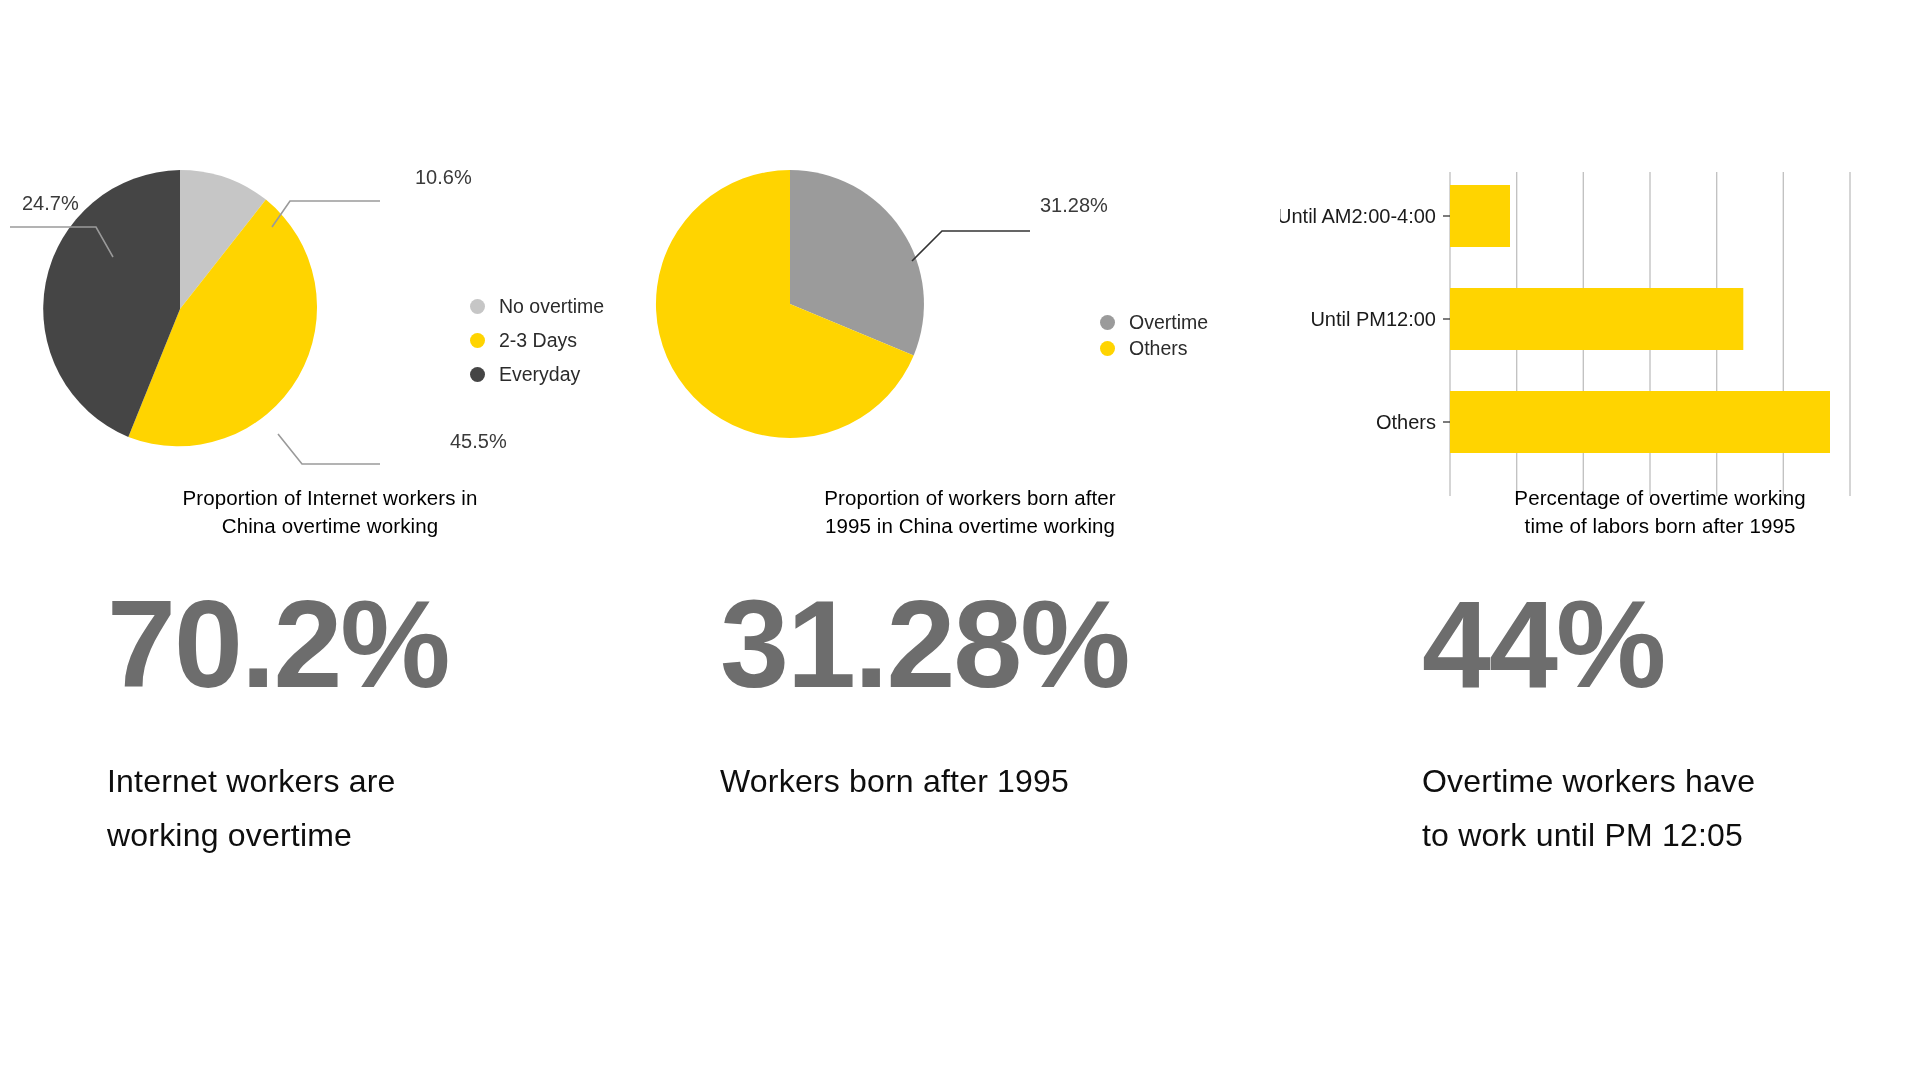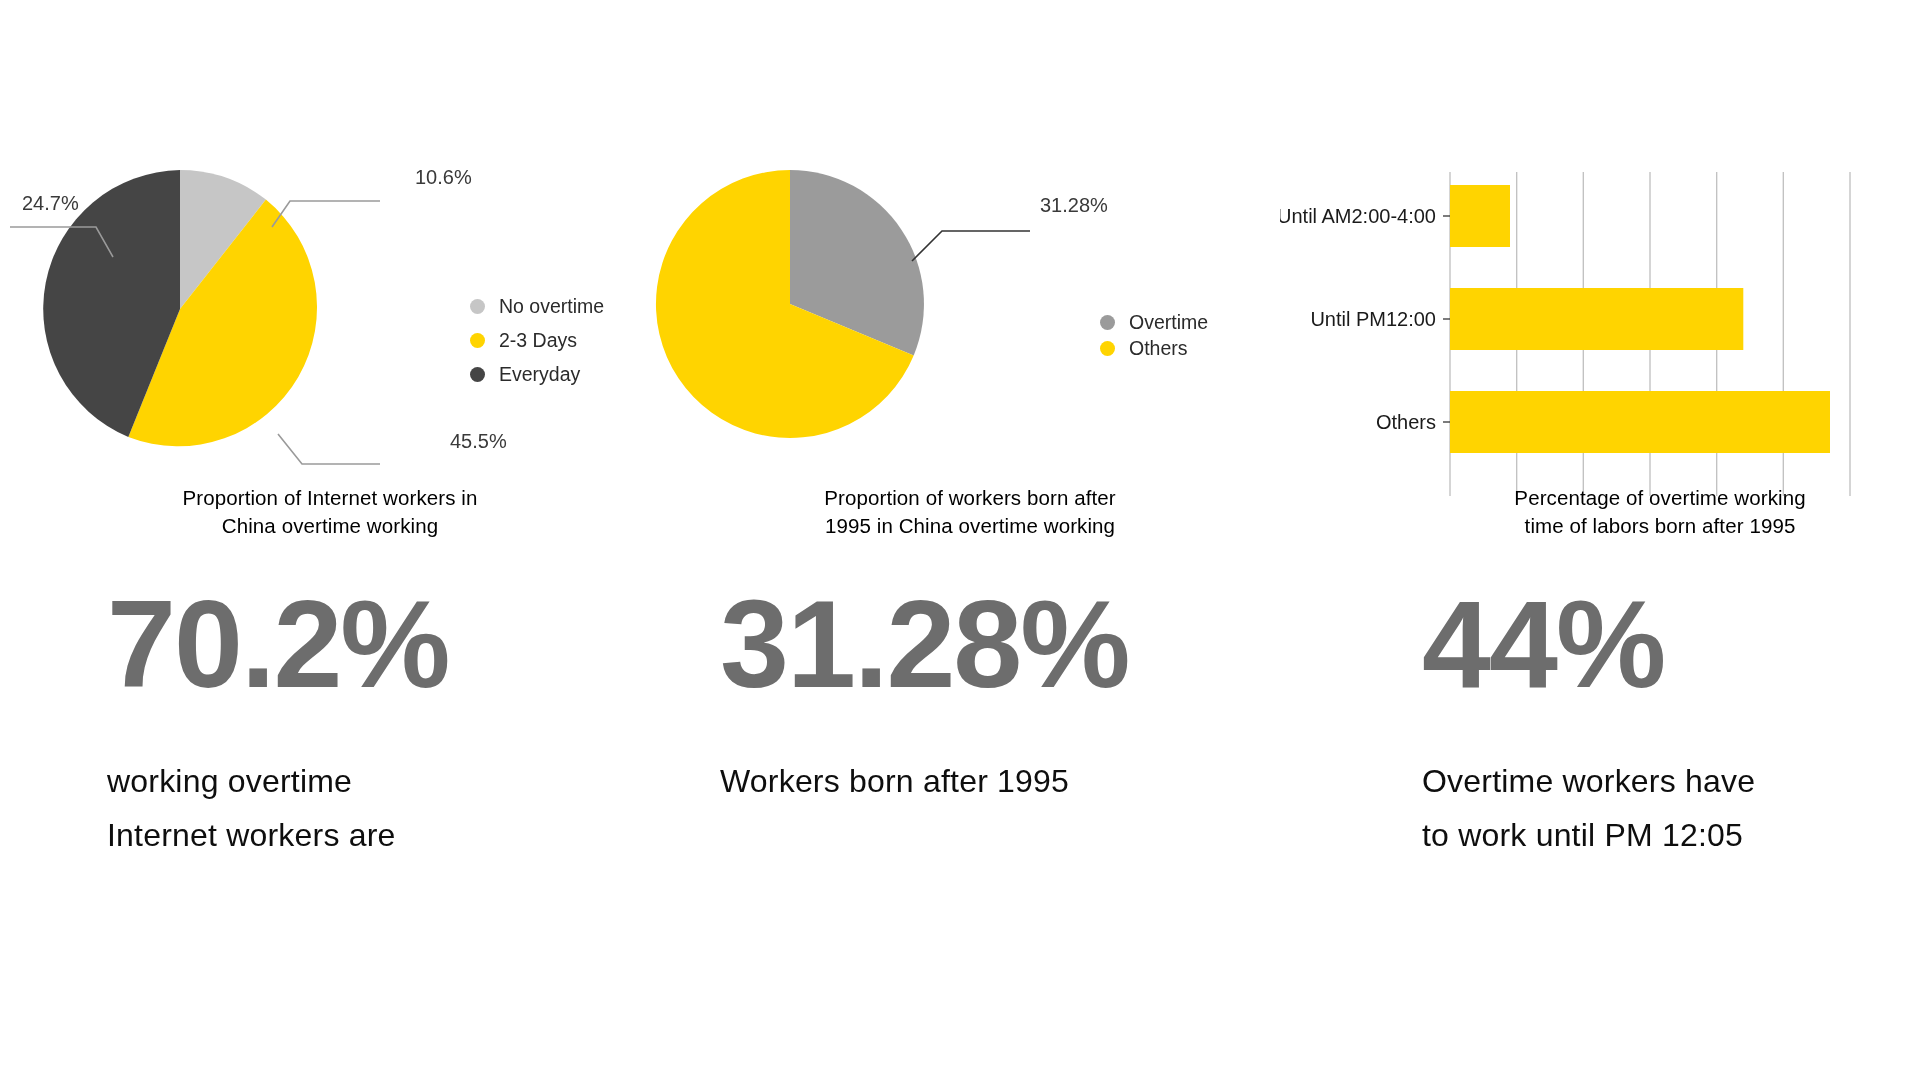--- a/index.html
+++ b/index.html
@@ -250,22 +250,22 @@
       <div>time of labors born after 1995</div>
     </div>
   </div>
 </div>
 
 <div class="stats-row">
 
   <div class="stat-col s1">
     <div class="stat-number">70.2%</div>
     <div class="stat-desc">
+      <div>Internet workers are</div>
       <div>working overtime</div>
-      <div>Internet workers are</div>
     </div>
   </div>
 
   <div class="stat-col s2">
     <div class="stat-number">31.28%</div>
     <div class="stat-desc">
       <div>Workers born after 1995</div>
     </div>
   </div>
 

